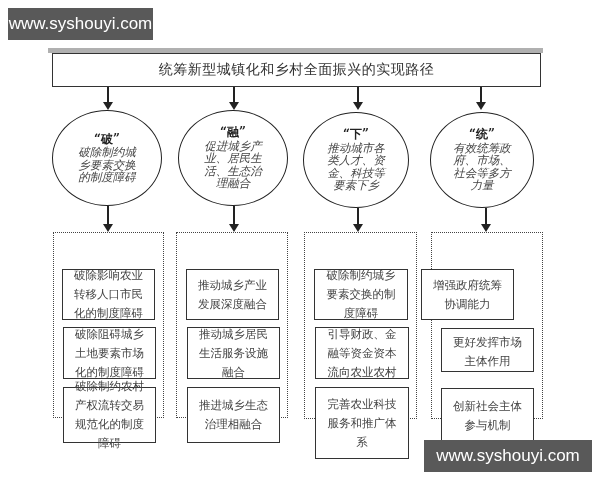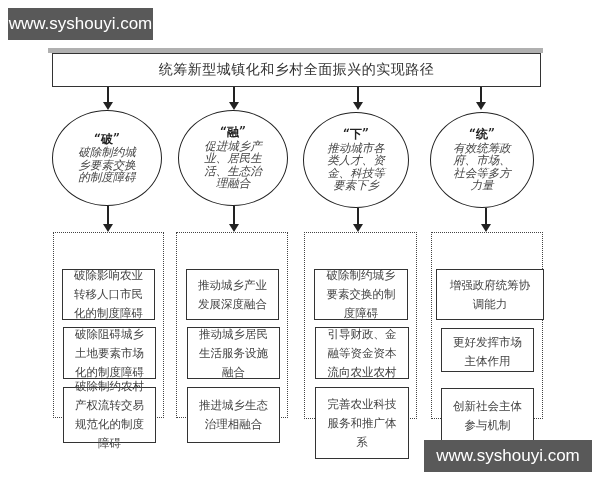--- a/index.html
+++ b/index.html
@@ -112,21 +112,21 @@
 
 <div class="vline" style="left:480px; top:87px; height:16px;"></div>
 <div class="arrow-head" style="left:476px; top:102px;"></div>
 <div class="circle" style="left:430px; top:112px; width:104px; height:96px;">
   <span class="key">“统”</span>
   <span class="desc">有效统筹政府、市场、社会等多方力量</span>
 </div>
 <div class="vline" style="left:485px; top:208px; height:16px;"></div>
 <div class="arrow-head" style="left:481px; top:224px;"></div>
 <div class="dashed" style="left:431px; top:232px; width:112px; height:187px;"></div>
-<div class="inner" style="left:436px; top:237px; width:108px; height:51px;text-align:center;">
+<div class="inner" style="left:421px; top:237px; width:93px; height:51px;text-align:center;">
   <span>增强政府统筹协调能力</span>
 </div>
 <div class="inner" style="left:441px; top:296px; width:93px; height:44px;align-items:flex-end;">
   <span>更好发挥市场主体作用</span>
 </div>
 <div class="inner" style="left:441px; top:356px; width:93px; height:56px;">
   <span>创新社会主体参与机制</span>
 </div>
 
 <div class="watermark wm-bottom">www.syshouyi.com</div>

